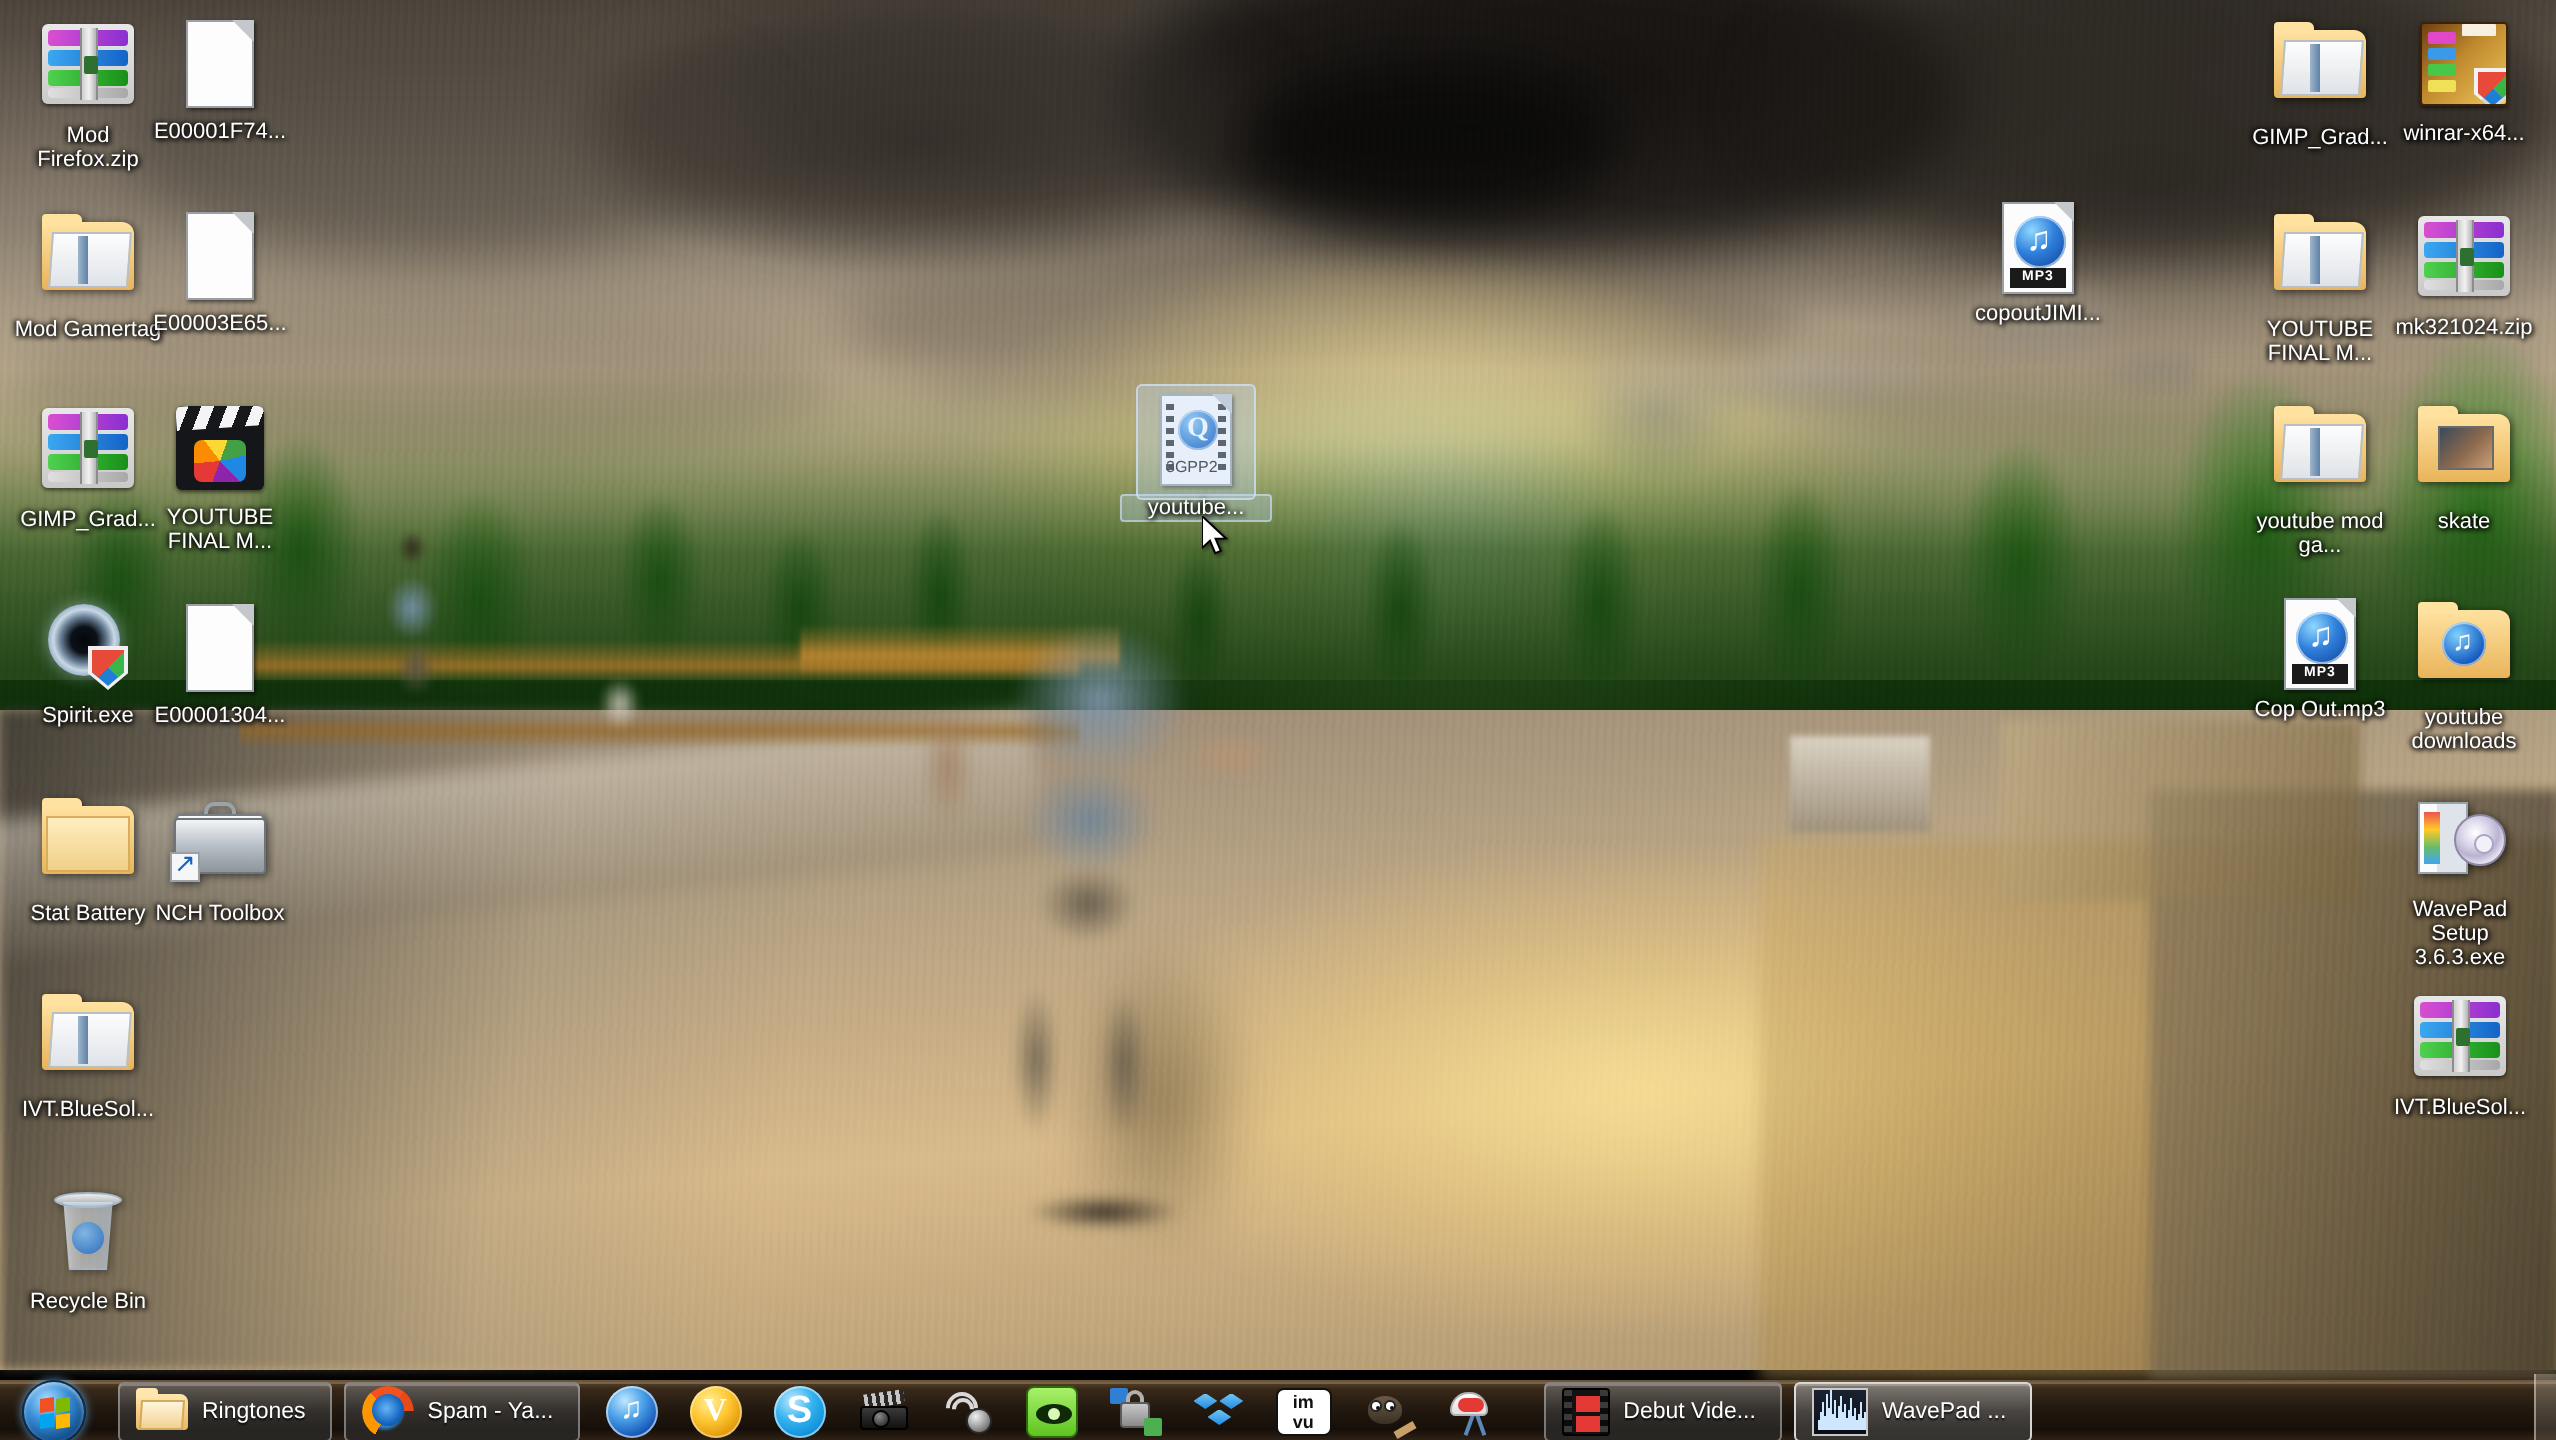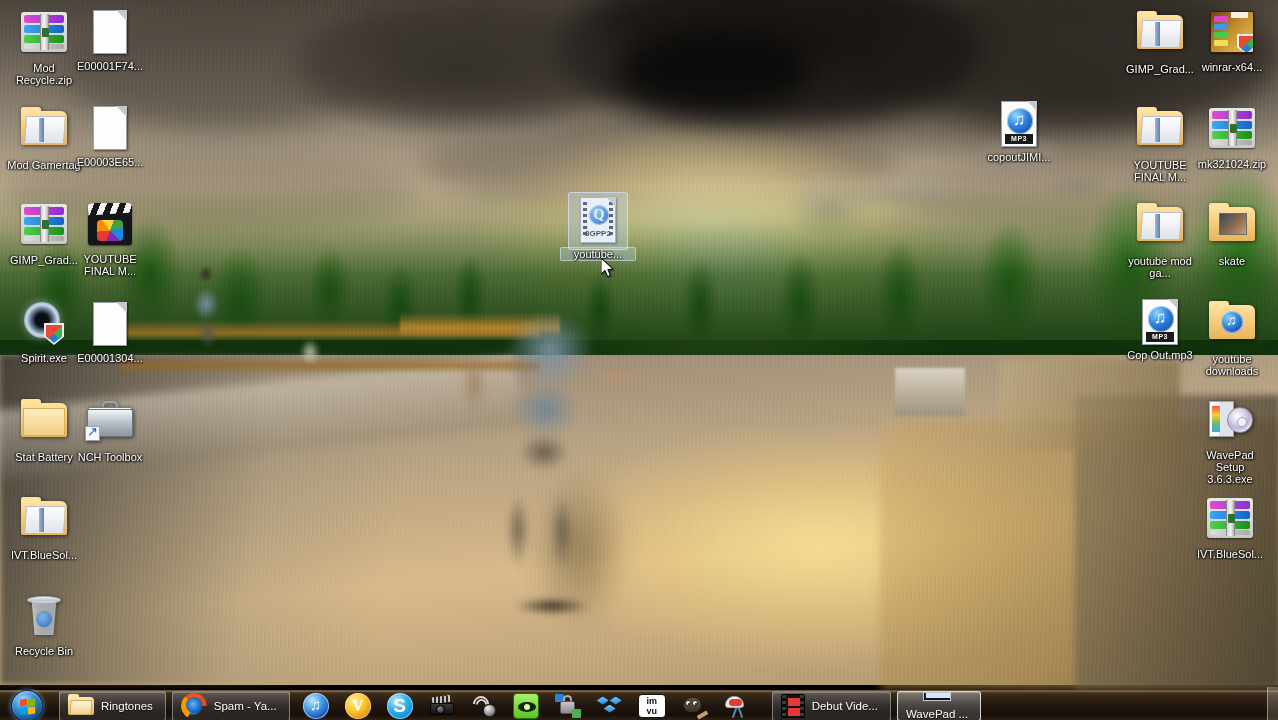--- a/index.html
+++ b/index.html
@@ -348,21 +348,21 @@
     background:radial-gradient(circle at 35% 30%, #7fc4f5, #1d6fc8 60%, #0e4b96);
     box-shadow:inset 0 0 0 1px rgba(255,255,255,.5);
   }
   .ic-3gpp .q::after{
     content:"Q"; position:absolute; left:0; right:0; top:1px;
     font-size:14px; line-height:18px; color:#fff; font-weight:bold; text-align:center;
     font-family:"Liberation Serif", serif;
   }
   .ic-3gpp .tag {
     position:absolute; left:2px; bottom:3px; right:2px; height:11px;
-    color:#111; font-size:8px; line-height:11px; text-align:center; font-weight:bold;
+    color:#111; font-size:8px; line-height:11px; text-align:left; font-weight:normal;
   }
 
   .ic-clap {
     width:44px; height:42px; margin:3px auto; position:relative;
     background:#14161a; border-radius:3px;
     box-shadow:0 1px 2px rgba(0,0,0,.6);
     overflow:hidden;
   }
   .ic-clap .bar {
     position:absolute; left:0; top:0; width:44px; height:12px;
@@ -515,21 +515,20 @@
     border-radius:3px;
     background:linear-gradient(180deg, rgba(125,125,125,.58), rgba(62,62,62,.62) 50%, rgba(40,40,40,.72));
     border:1px solid rgba(190,190,190,.55);
     box-shadow:inset 0 1px 0 rgba(255,255,255,.22);
     color:#fff; font-size:11.5px; white-space:nowrap;
     text-shadow:0 1px 1px rgba(0,0,0,.85);
   }
   .tb-window.active {
     background:linear-gradient(180deg, rgba(175,175,175,.6), rgba(96,96,96,.62) 50%, rgba(58,58,58,.72));
     border-color:rgba(240,240,240,.85);
-    flex-direction:column;
   }
   .tb-pin {
     width:40px; height:32px; display:flex; align-items:center; justify-content:center;
     margin-right:2px; border-radius:3px;
   }
 
   
   .tbi-folder { width:26px; height:21px; position:relative; }
   .tbi-folder .b { position:absolute; left:0; top:2px; width:26px; height:18px;
     background:linear-gradient(180deg,#ffe6ae,#eab862); border-radius:2px 4px 2px 2px;}
@@ -723,21 +722,21 @@
       <div class="icon" style="left: 6px; top: 8px;">
         <div class="glyph">
           <div class="ic-winrar">
             <i></i>
             <i></i>
             <i></i>
             <i></i>
             <b></b>
           </div>
         </div>
-        <div class="label">Mod Recycle.zip</div>
+        <div class="label">Mod Firefox.zip</div>
       </div>
       <div class="icon" style="left: 72px; top: 8px;">
         <div class="glyph">
           <div class="ic-doc"></div>
         </div>
         <div class="label">E00001F74...</div>
       </div>
       <div class="icon" style="left: 6px; top: 104px;">
         <div class="glyph">
           <div class="ic-folder">

